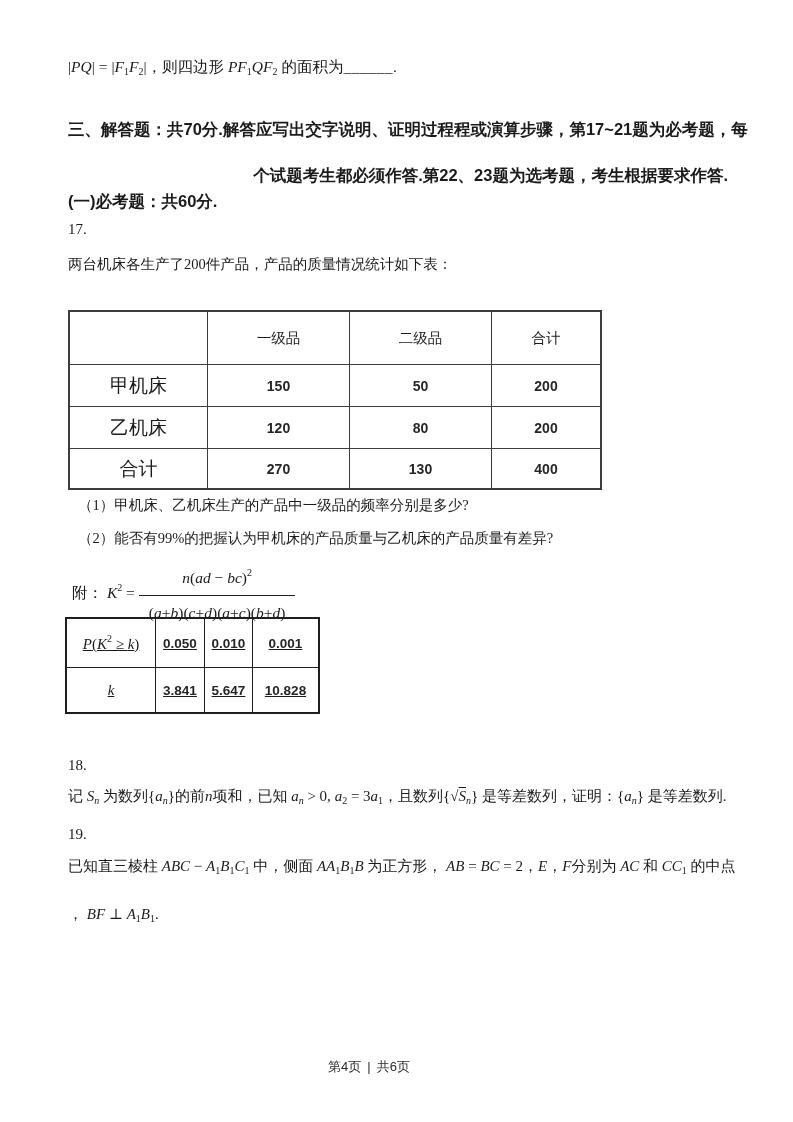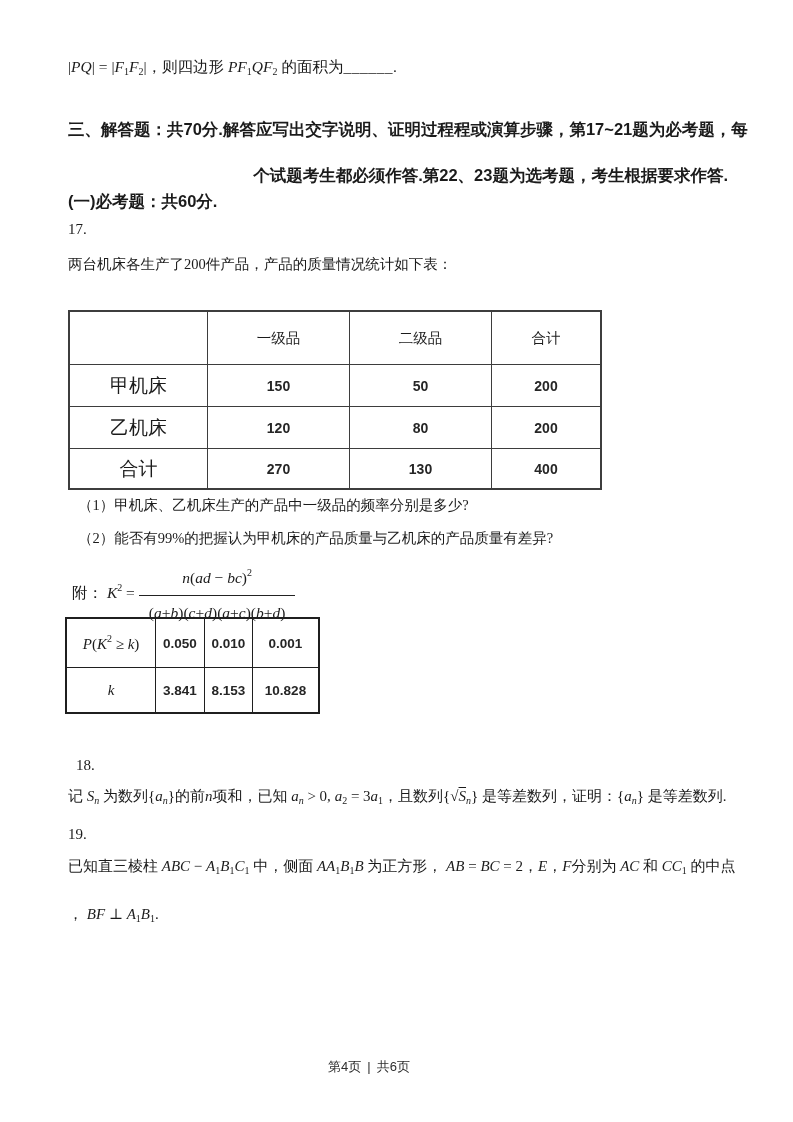--- a/index.html
+++ b/index.html
@@ -44,31 +44,31 @@
   .l-q17s1   { top:496px; left:78px; font-size:14.5px; }
   .l-q17s2   { top:529px; left:78px; font-size:14.5px; }
 
   .l-formula { top:556px; left:72px; font-size:15.5px; }
   .fprefix   { display:inline-block; vertical-align:middle;font-family:Liberation Serif, serif; }
   .frac      { display:inline-block; vertical-align:middle; text-align:center; margin-left:4px; }
   .frac .num, .frac .den { display:block; padding:1px 10px; line-height:32px; }
   .frac .num { border-bottom:1.5px solid #222222; }
 
   .l-ktable  { top:617px; left:65px; }
-  table.ktab { border-collapse:collapse; border:2px solid #1f1f1f; }
+  table.ktab { border-collapse:collapse; border:2px solid #1f1f1f;text-decoration:underline; }
   table.ktab td { border:1px solid #1f1f1f; text-align:center; vertical-align:middle; padding:0; }
   table.ktab .k0 { width:88px; } table.ktab .k1 { width:48px; }
   table.ktab .k2 { width:47px; } table.ktab .k3 { width:65px; }
   table.ktab tr.r0 td { height:48px; }
   table.ktab tr.r1 td { height:44px; }
   table.ktab td.math { font-size:15px; }
   table.ktab td.num  { font-size:13.5px; }
   td.kvar { font-style:italic; font-size:15px; }
 
-  .l-q18num  { top:757px; left:76px; font-size:15px; }
+  .l-q18num  { top:757px; left:68px; font-size:15px; }
   .l-q18     { top:787px; left:68px; font-size:15px; }
   .l-q19num  { top:826px; left:68px; font-size:15px; }
   .l-q19a    { top:857px; left:68px; font-size:15px; }
   .l-q19b    { top:905px; left:68px; font-size:15px; }
 
   .footer    { top:1058px; left:0; width:738px; text-align:center; white-space:nowrap;
                font-size:13px; color:#2e2e2e;
                font-family:"Liberation Sans","DejaVu Sans",sans-serif; }
   .footer .sep { margin:0 6px; }
 </style>
@@ -133,21 +133,21 @@
     <tbody>
         <tr class="r0">
       <td class="k0 math"><span class="seg-v">P</span><span class="seg-n">(</span><span class="seg-v">K</span><span class="seg-p">2</span><span class="seg-n"> ≥ </span><span class="seg-v">k</span><span class="seg-n">)</span></td>
       <td class="k1 num">0.050</td>
       <td class="k2 num">0.010</td>
       <td class="k3 num">0.001</td>
     </tr>
     <tr class="r1">
       <td class="k0 kvar">k</td>
       <td class="k1 num">3.841</td>
-      <td class="k2 num">8.153</td>
+      <td class="k2 num">5.647</td>
       <td class="k3 num">10.828</td>
     </tr>
   </tbody>
     </table>
 </div>
 
 <div class="abs l-q18num">18.</div>
 <div class="abs l-q18"><span class="seg-c">记 </span><span class="seg-v">S</span><span class="seg-bi">n</span><span class="seg-c"> 为数列</span><span class="seg-n">{</span><span class="seg-v">a</span><span class="seg-bi">n</span><span class="seg-n">}</span><span class="seg-c">的前</span><span class="seg-v">n</span><span class="seg-c">项和，已知 </span><span class="seg-v">a</span><span class="seg-bi">n</span><span class="seg-n"> &gt; 0, </span><span class="seg-v">a</span><span class="seg-b">2</span><span class="seg-n"> = 3</span><span class="seg-v">a</span><span class="seg-b">1</span><span class="seg-c">，且数列</span><span class="seg-n">{√</span><span class="seg-vo">S</span><span class="seg-bi">n</span><span class="seg-n">}</span><span class="seg-c"> 是等差数列，证明：</span><span class="seg-n">{</span><span class="seg-v">a</span><span class="seg-bi">n</span><span class="seg-n">}</span><span class="seg-c"> 是等差数列.</span></div>
 
 <div class="abs l-q19num">19.</div>

